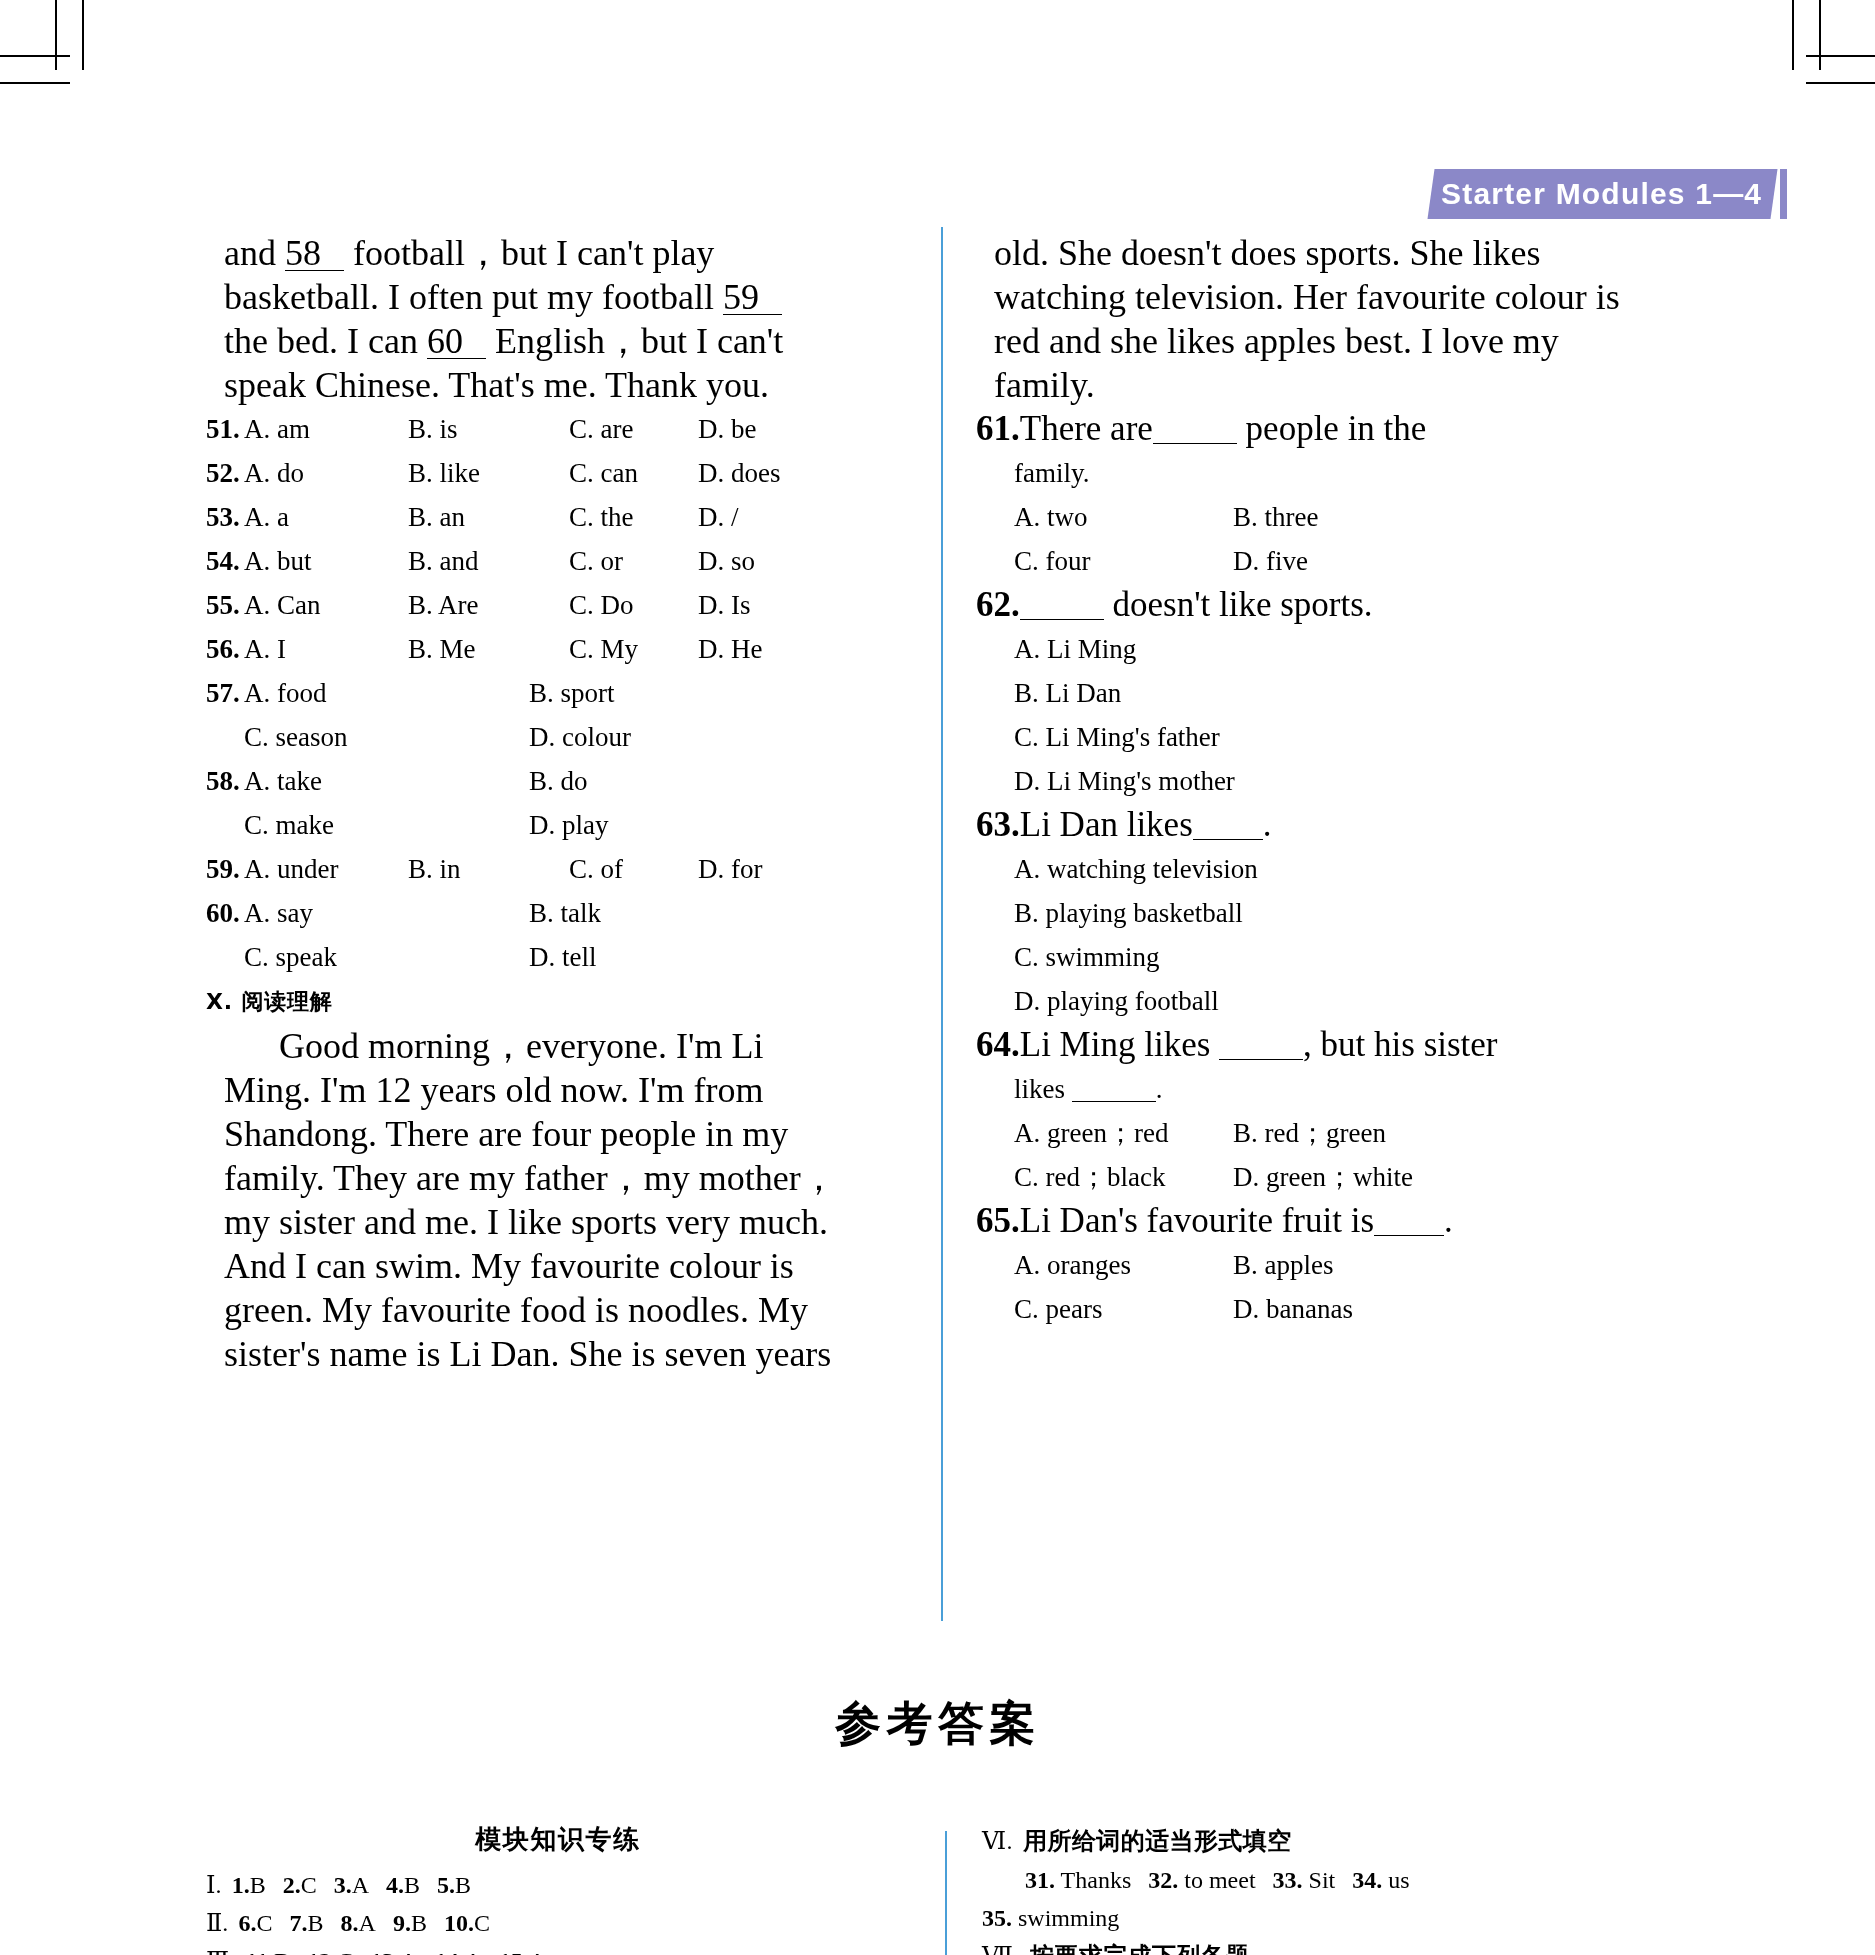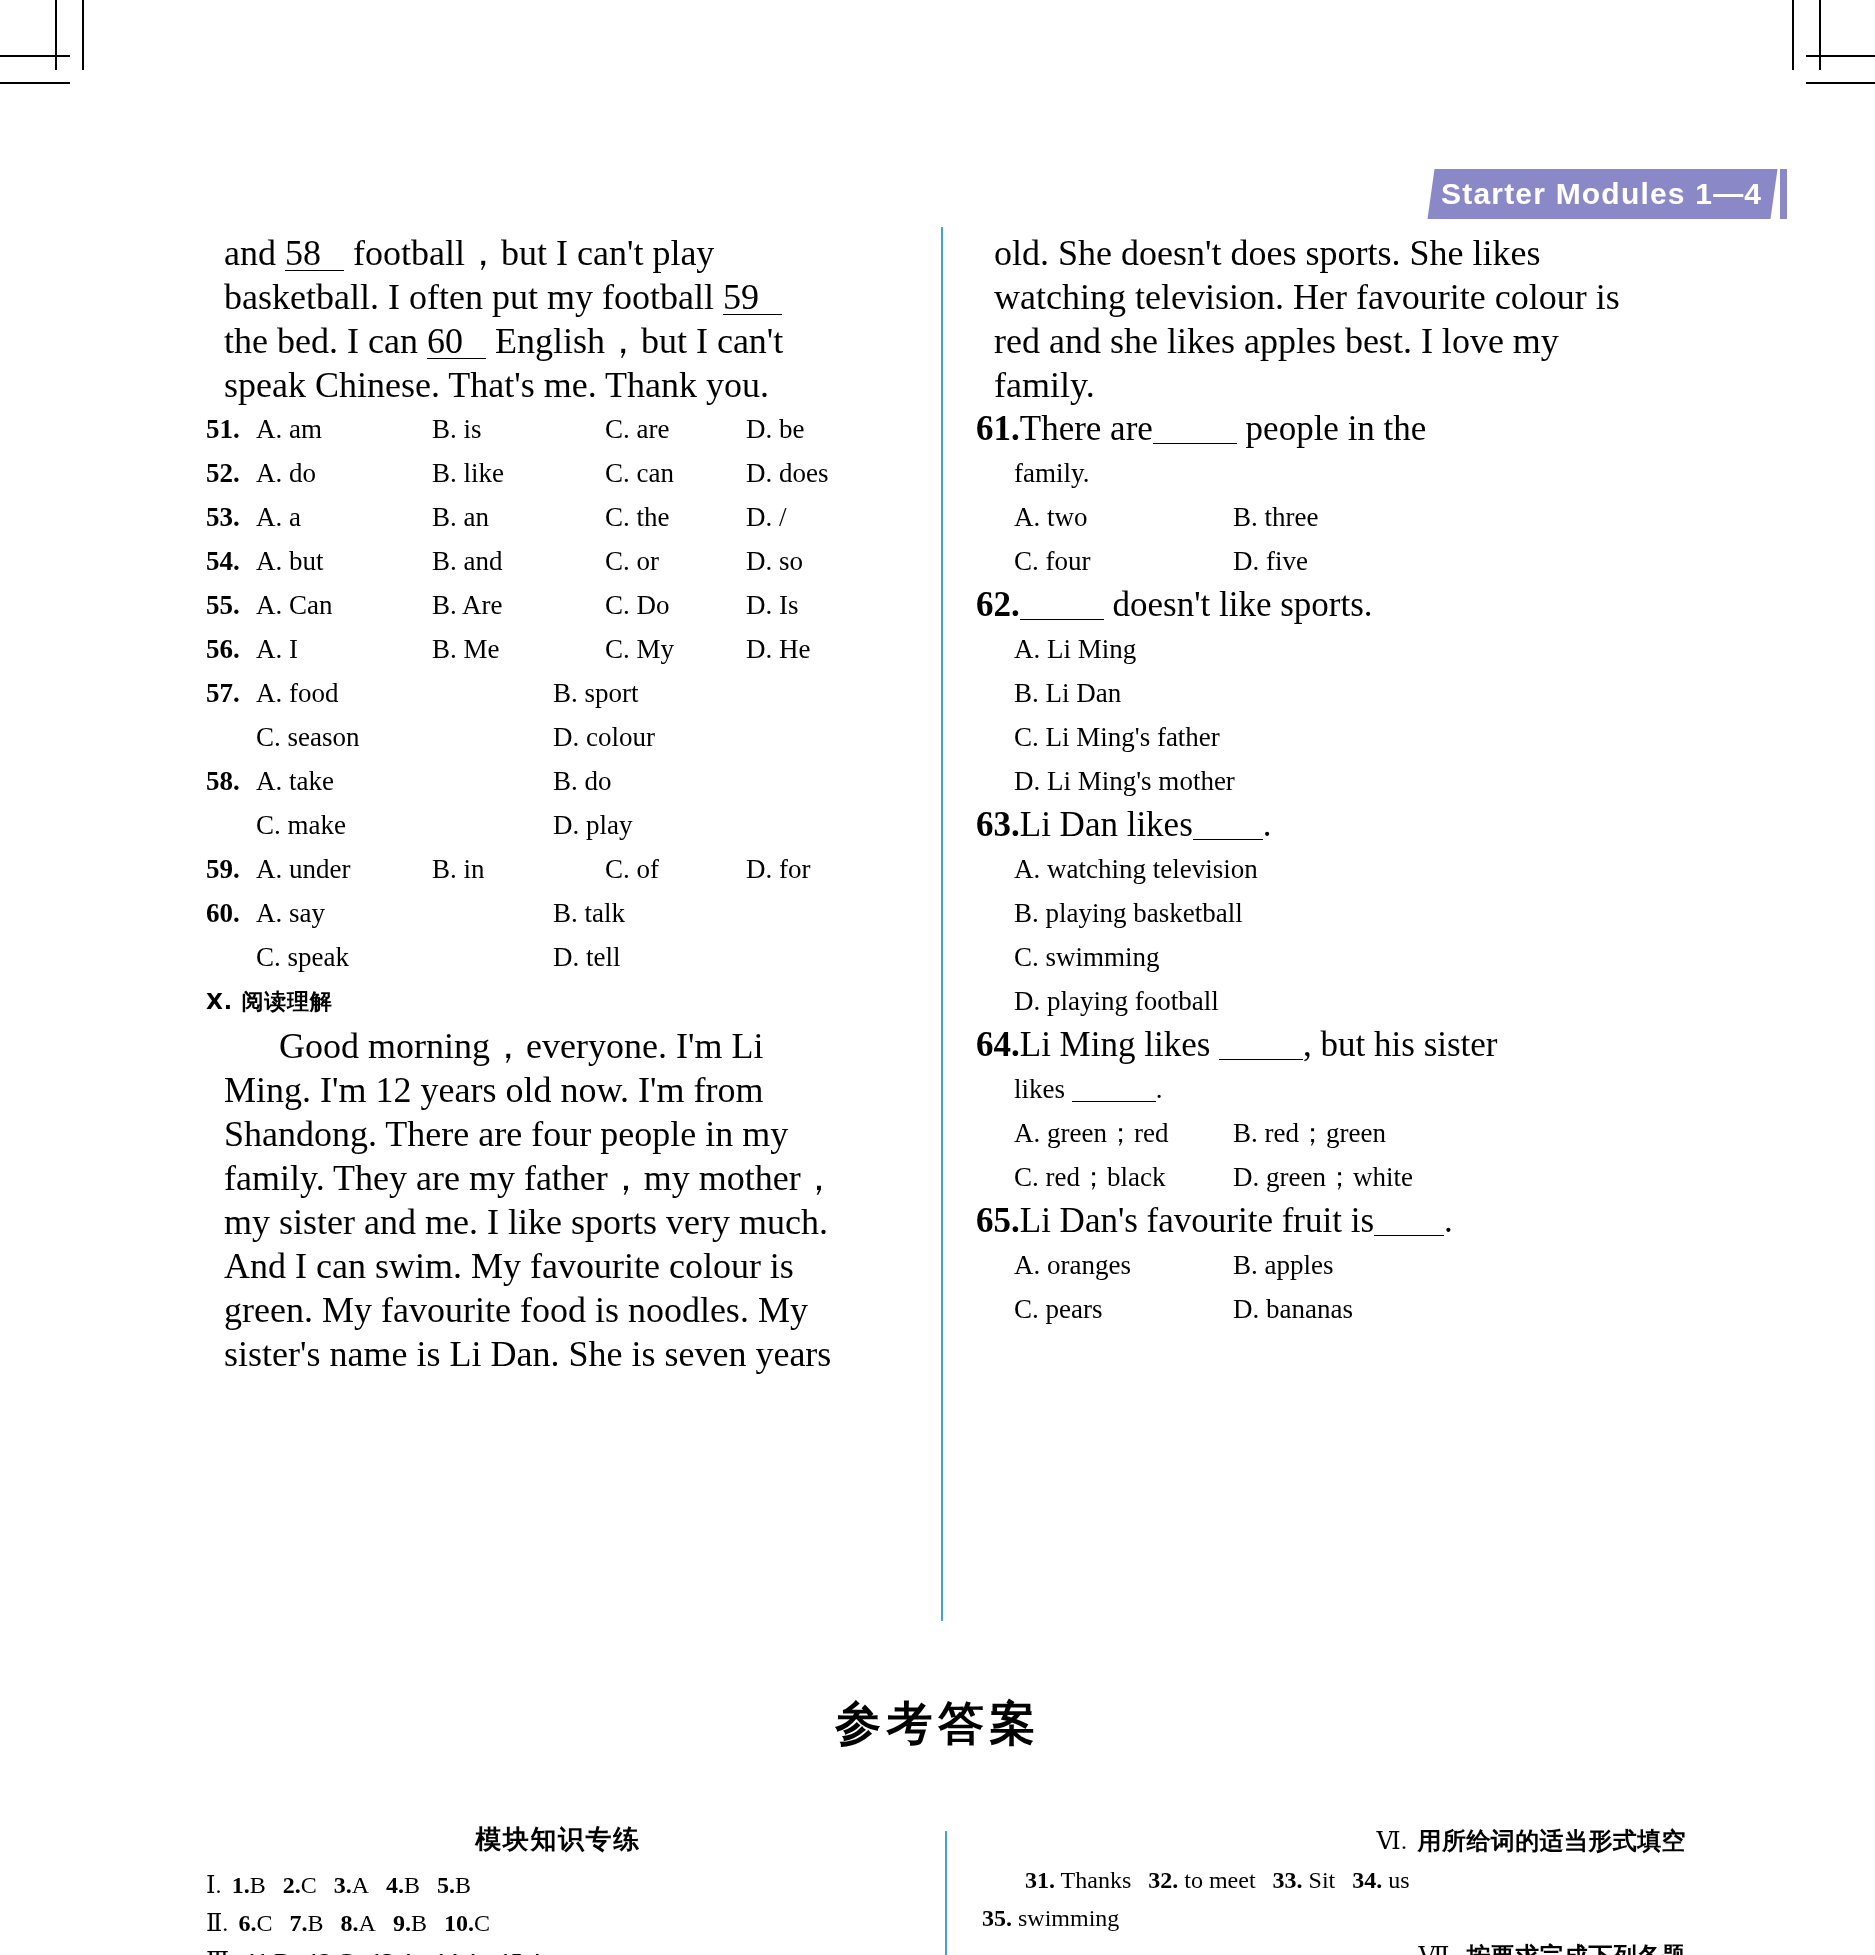--- a/index.html
+++ b/index.html
@@ -110,21 +110,21 @@
     align-items: baseline;
     font-size: 27px;
     line-height: 44px;
     white-space: nowrap;
   }
   .q-num {
     font-weight: bold;
     min-width: 38px;
     flex: 0 0 auto;
   }
-  .q-opt { flex: 0 0 auto; margin-left: 12px; }
+  .q-opt { flex: 0 0 auto; }
   .q-row.four .q-opt:nth-child(2) { width: 164px; }
   .q-row.four .q-opt:nth-child(3) { width: 161px; }
   .q-row.four .q-opt:nth-child(4) { width: 129px; }
   .q-row.two  .q-opt:nth-child(2) { width: 285px; }
   .q-stack-line { padding-left: 38px; }
   .q-stack-line .q-opt:first-child { width: 285px; }
 
   
   .q-stem {
     font-size: 35px;
@@ -204,21 +204,20 @@
     white-space: nowrap;
   }
   .ans-line .rn { font-weight: normal; }
   .ans-line b { font-weight: bold; }
   .ans-head-cn {
     font-family: "DejaVu Sans", "Liberation Sans", sans-serif;
     font-weight: bold;
     font-size: 24px;
     line-height: 39px;
     letter-spacing: 0.4px;
-    text-align: right;
   }
   .ans-head-cn .rn {
     font-family: "Liberation Serif", "DejaVu Serif", serif;
     font-weight: normal;
   }
   .ans-items {
     font-size: 24px;
     line-height: 38px;
     padding-left: 43px;
     text-align: justify;

